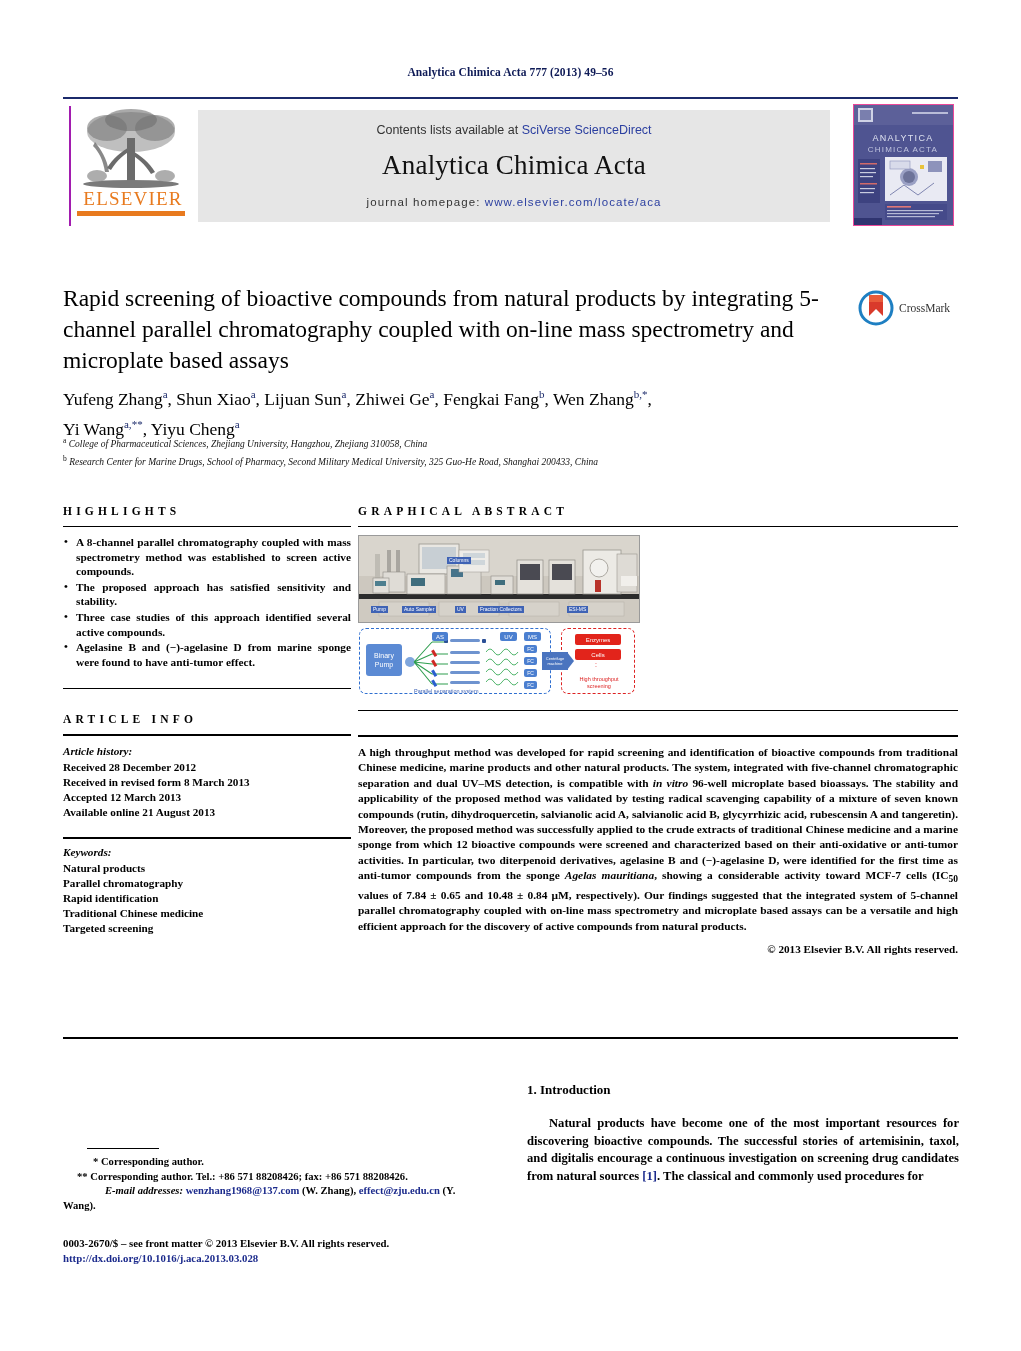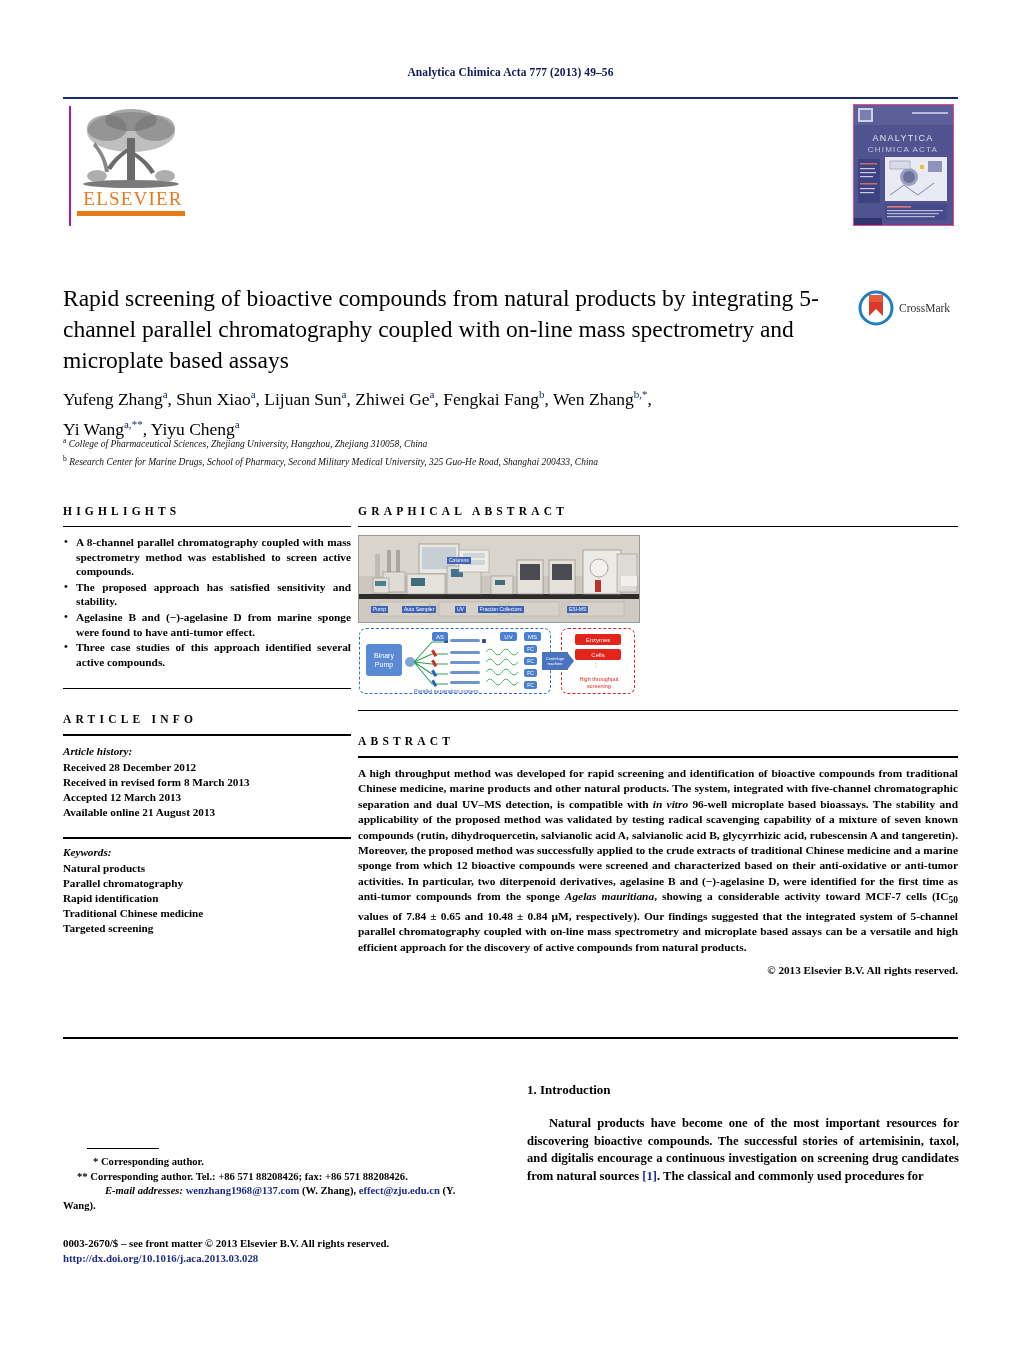--- a/index.html
+++ b/index.html
@@ -418,20 +418,29 @@
           <path d="M18 36 C24 44, 30 52, 32 66 L28 66 C26 54, 22 46, 16 40 Z" opacity="0.8"></path>
           <ellipse cx="54" cy="78" rx="48" ry="4" fill="#7a7a7a"></ellipse>
           <ellipse cx="20" cy="70" rx="10" ry="6" fill="#8a8a8a" opacity="0.7"></ellipse>
           <ellipse cx="88" cy="70" rx="10" ry="6" fill="#8a8a8a" opacity="0.7"></ellipse>
         </g>
       </svg>
       <div class="elsevier-word">ELSEVIER</div>
       <div class="elsevier-bar"></div>
     </div>
 
+    <div class="journal-band">
+      <div class="contents-line">
+        <span>Contents lists available at </span><span class="sd-link">SciVerse ScienceDirect</span>
+      </div>
+      <div class="journal-title">Analytica Chimica Acta</div>
+      <div class="homepage-line">
+        <span>journal homepage: </span><span class="url">www.elsevier.com/locate/aca</span>
+      </div>
+    </div>
 
     <div class="cover">
       <svg width="99" height="120" viewBox="0 0 99 120">
         <rect width="99" height="120" fill="#4f5491"></rect>
         <rect x="0" y="0" width="99" height="20" fill="#5c6099"></rect>
         <rect x="4" y="3" width="15" height="14" fill="#cfd2e6"></rect>
         <rect x="6" y="5" width="11" height="10" fill="#7a7fae"></rect>
         <rect x="58" y="7" width="36" height="2" fill="#b9bcd8"></rect>
         <text x="49" y="36" font-family="Liberation Sans, sans-serif" font-size="9" fill="#dfe2f0" text-anchor="middle" letter-spacing="1.3">ANALYTICA</text>
         <text x="49" y="47" font-family="Liberation Sans, sans-serif" font-size="8" fill="#c2c6e0" text-anchor="middle" letter-spacing="1.2">CHIMICA ACTA</text>
@@ -486,22 +495,22 @@
   </div>
 
   <div class="col-left">
 
     <div class="sec-head">HIGHLIGHTS</div>
     <div class="hr-thin"></div>
 
     <ul class="highlights">
       <li>A 8-channel parallel chromatography coupled with mass spectrometry method was established to screen active compounds.</li>
       <li>The proposed approach has satisfied sensitivity and stability.</li>
+      <li>Three case studies of this approach identified several active compounds.</li>
       <li>Agelasine B and (−)-agelasine D from marine sponge were found to have anti-tumor effect.</li>
-      <li>Three case studies of this approach identified several active compounds.</li>
     </ul>
 
     <div class="hr-thin" style="margin-top:19px;margin-bottom:0;"></div>
 
     <div style="height:24px"></div>
 
     <div class="sec-head">ARTICLE INFO</div>
     <div class="hr-thin" style="height:2px;"></div>
 
     <div class="artinfo-body">
@@ -631,21 +640,20 @@
         <div style="position:absolute; left:237px; top:35px; font-size:7px; color:#d22; font-family:'Liberation Sans',sans-serif;">:</div>
         <div class="capline-red" style="left:213px; top:50px; width:56px; line-height:7px; white-space:normal;">High throughput screening</div>
 
       </div>
     </div>
 
     <div class="hr-thin" style="margin-top:12px;margin-bottom:0;"></div>
 
     <div style="height:24px"></div>
 
-    <div class="sec-head">ABSTRACT</div>
     <div class="hr-thick" style="margin-bottom:8px;"></div>
 
     <div class="abstract-body">
       <span>A high throughput method was developed for rapid screening and identification of bioactive compounds from traditional Chinese medicine, marine products and other natural products. The system, integrated with five-channel chromatographic separation and dual UV–MS detection, is compatible with </span><span class="ital">in vitro</span><span> 96-well microplate based bioassays. The stability and applicability of the proposed method was validated by testing radical scavenging capability of a mixture of seven known compounds (rutin, dihydroquercetin, salvianolic acid A, salvianolic acid B, glycyrrhizic acid, rubescensin A and tangeretin). Moreover, the proposed method was successfully applied to the crude extracts of traditional Chinese medicine and a marine sponge from which 12 bioactive compounds were screened and characterized based on their anti-oxidative or anti-tumor activities. In particular, two diterpenoid derivatives, agelasine B and (−)-agelasine D, were identified for the first time as anti-tumor compounds from the sponge </span><span class="ital">Agelas mauritiana</span><span>, showing a considerable activity toward MCF-7 cells (IC</span><sub>50</sub><span> values of 7.84 ± 0.65 and 10.48 ± 0.84 μM, respectively). Our findings suggested that the integrated system of 5-channel parallel chromatography coupled with on-line mass spectrometry and microplate based assays can be a versatile and high efficient approach for the discovery of active compounds from natural products.</span>
     </div>
 
     <div class="copyright">© 2013 Elsevier B.V. All rights reserved.</div>
 
   </div>
 

